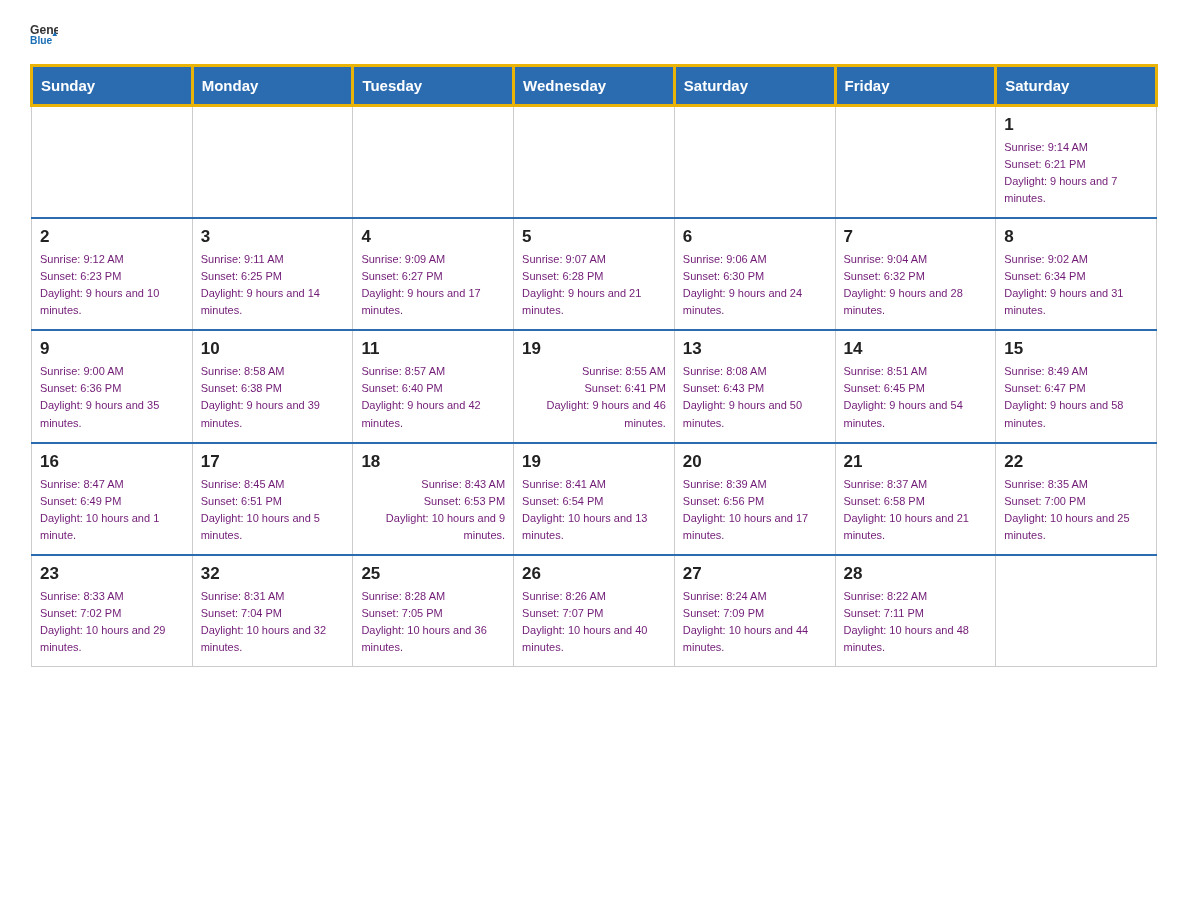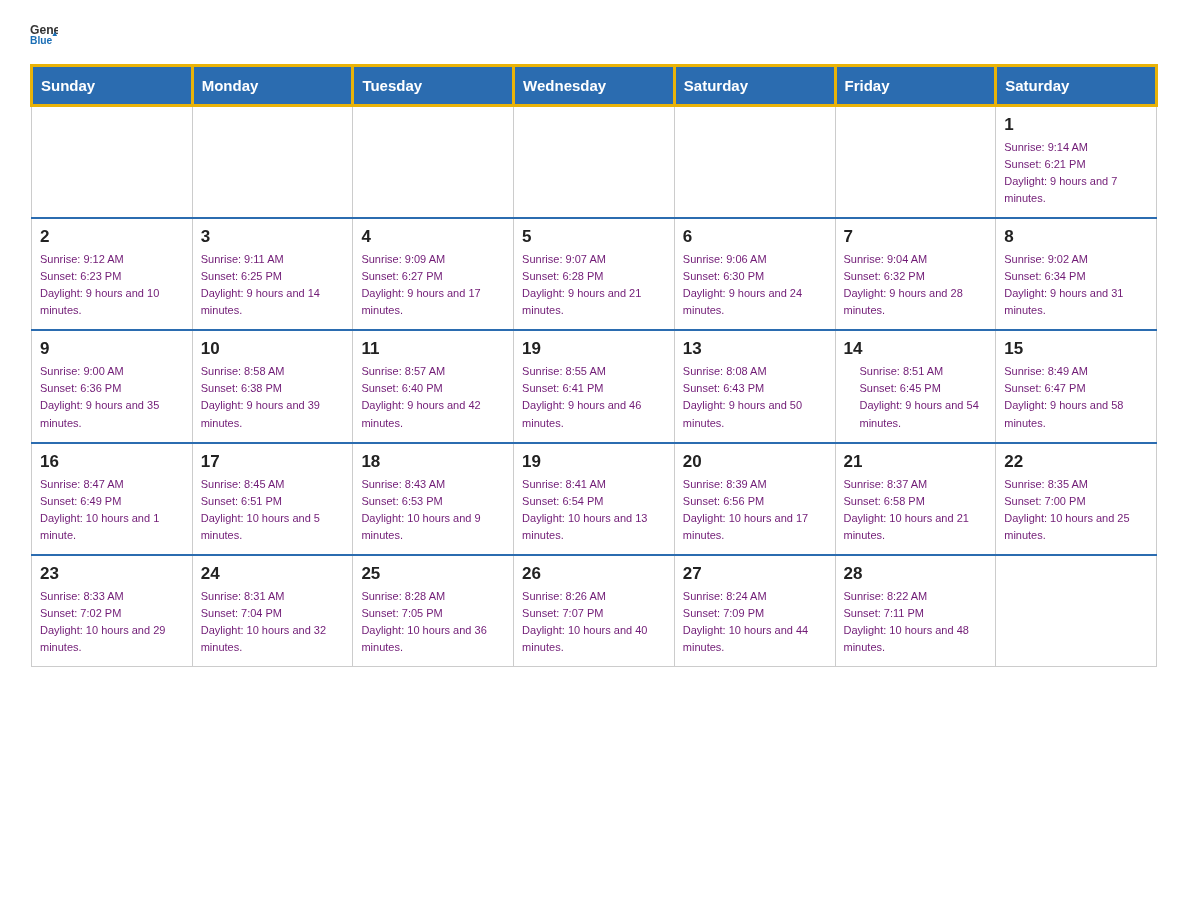--- a/index.html
+++ b/index.html
@@ -186,33 +186,33 @@
 Daylight: 9 hours and 39 minutes.</div>
         </td>
         <td>
           <div class="day-number">11</div>
           <div class="day-info" style="white-space: pre-line;">Sunrise: 8:57 AM
 Sunset: 6:40 PM
 Daylight: 9 hours and 42 minutes.</div>
         </td>
         <td>
           <div class="day-number">19</div>
-          <div class="day-info" style="white-space: pre-line;">Sunrise: 8:55 AM
+          <div class="day-info" style="white-space: pre-line; text-align: right;">Sunrise: 8:55 AM
 Sunset: 6:41 PM
 Daylight: 9 hours and 46 minutes.</div>
         </td>
         <td>
           <div class="day-number">13</div>
           <div class="day-info" style="white-space: pre-line;">Sunrise: 8:08 AM
 Sunset: 6:43 PM
 Daylight: 9 hours and 50 minutes.</div>
         </td>
         <td>
           <div class="day-number">14</div>
-          <div class="day-info" style="white-space: pre-line; margin-left: 16px;">Sunrise: 8:51 AM
+          <div class="day-info" style="white-space: pre-line;">Sunrise: 8:51 AM
 Sunset: 6:45 PM
 Daylight: 9 hours and 54 minutes.</div>
         </td>
         <td>
           <div class="day-number">15</div>
           <div class="day-info" style="white-space: pre-line;">Sunrise: 8:49 AM
 Sunset: 6:47 PM
 Daylight: 9 hours and 58 minutes.</div>
         </td>
       </tr>
@@ -224,21 +224,21 @@
 Daylight: 10 hours and 1 minute.</div>
         </td>
         <td>
           <div class="day-number">17</div>
           <div class="day-info" style="white-space: pre-line;">Sunrise: 8:45 AM
 Sunset: 6:51 PM
 Daylight: 10 hours and 5 minutes.</div>
         </td>
         <td>
           <div class="day-number">18</div>
-          <div class="day-info" style="white-space: pre-line;">Sunrise: 8:43 AM
+          <div class="day-info" style="white-space: pre-line; text-align: right;">Sunrise: 8:43 AM
 Sunset: 6:53 PM
 Daylight: 10 hours and 9 minutes.</div>
         </td>
         <td>
           <div class="day-number">19</div>
           <div class="day-info" style="white-space: pre-line;">Sunrise: 8:41 AM
 Sunset: 6:54 PM
 Daylight: 10 hours and 13 minutes.</div>
         </td>
         <td>
@@ -261,21 +261,21 @@
         </td>
       </tr>
       <tr>
         <td>
           <div class="day-number">23</div>
           <div class="day-info" style="white-space: pre-line;">Sunrise: 8:33 AM
 Sunset: 7:02 PM
 Daylight: 10 hours and 29 minutes.</div>
         </td>
         <td>
-          <div class="day-number">24</div>
+          <div class="day-number">32</div>
           <div class="day-info" style="white-space: pre-line;">Sunrise: 8:31 AM
 Sunset: 7:04 PM
 Daylight: 10 hours and 32 minutes.</div>
         </td>
         <td>
           <div class="day-number">25</div>
           <div class="day-info" style="white-space: pre-line;">Sunrise: 8:28 AM
 Sunset: 7:05 PM
 Daylight: 10 hours and 36 minutes.</div>
         </td>

